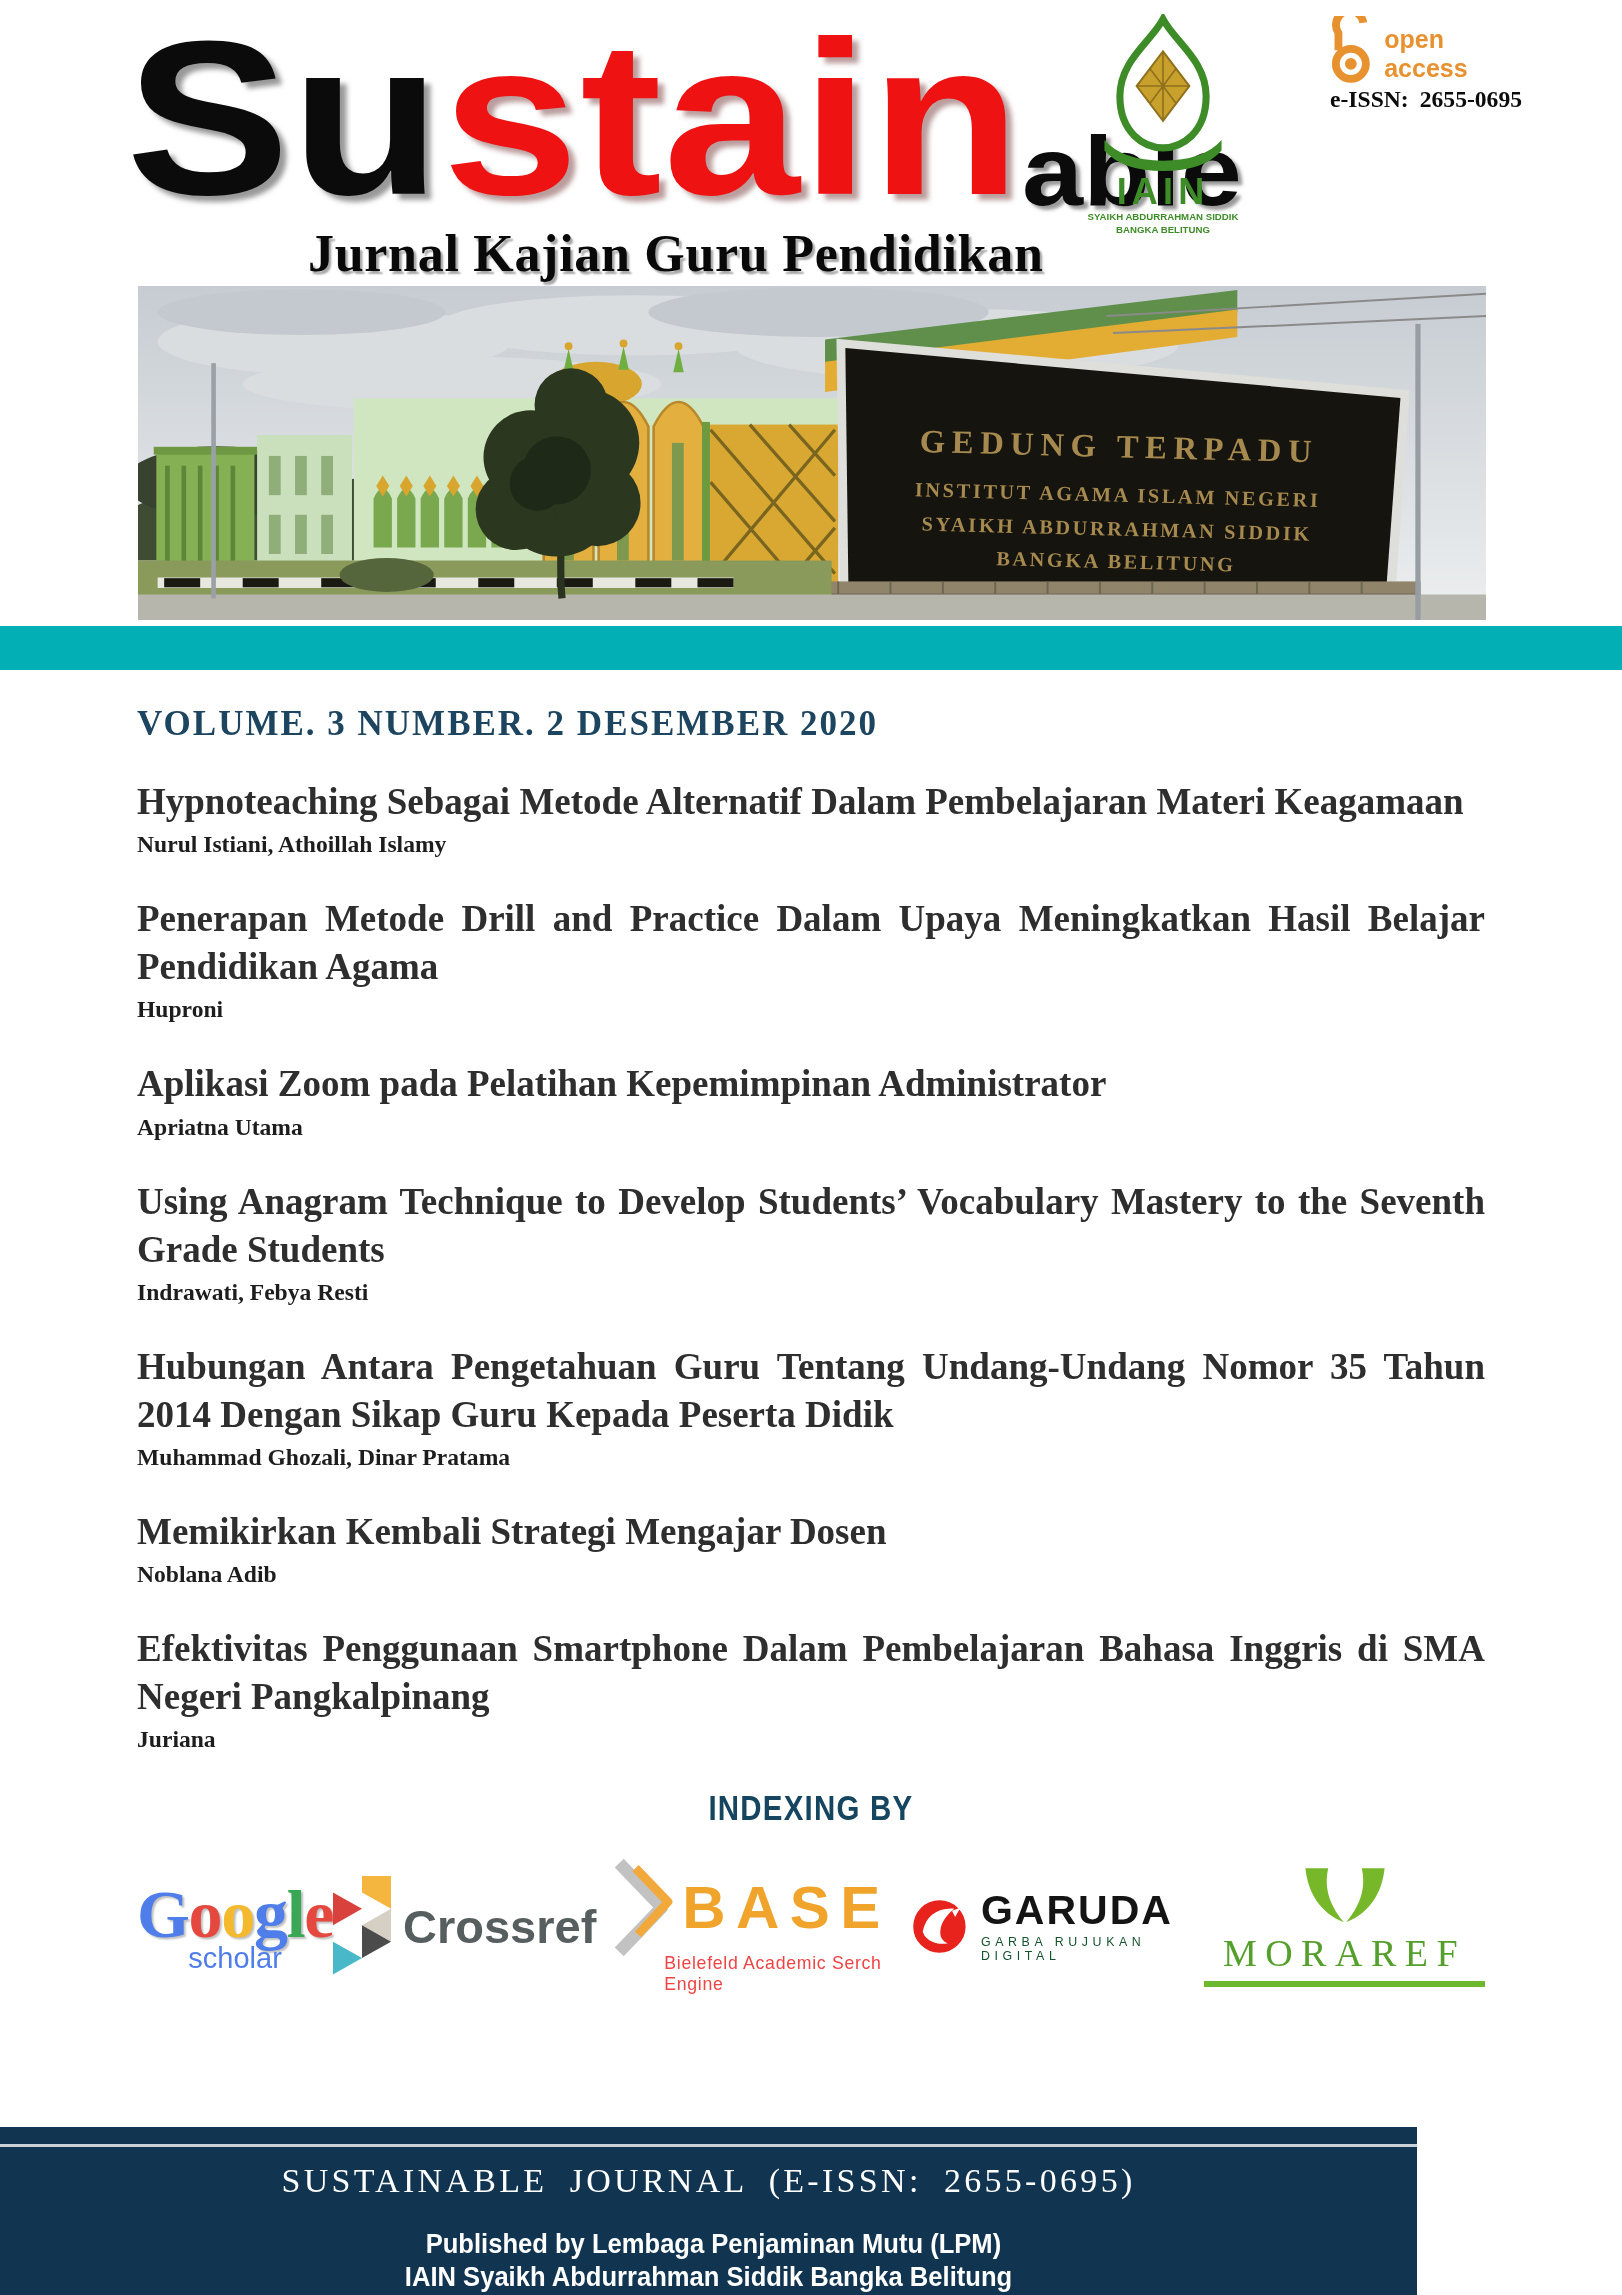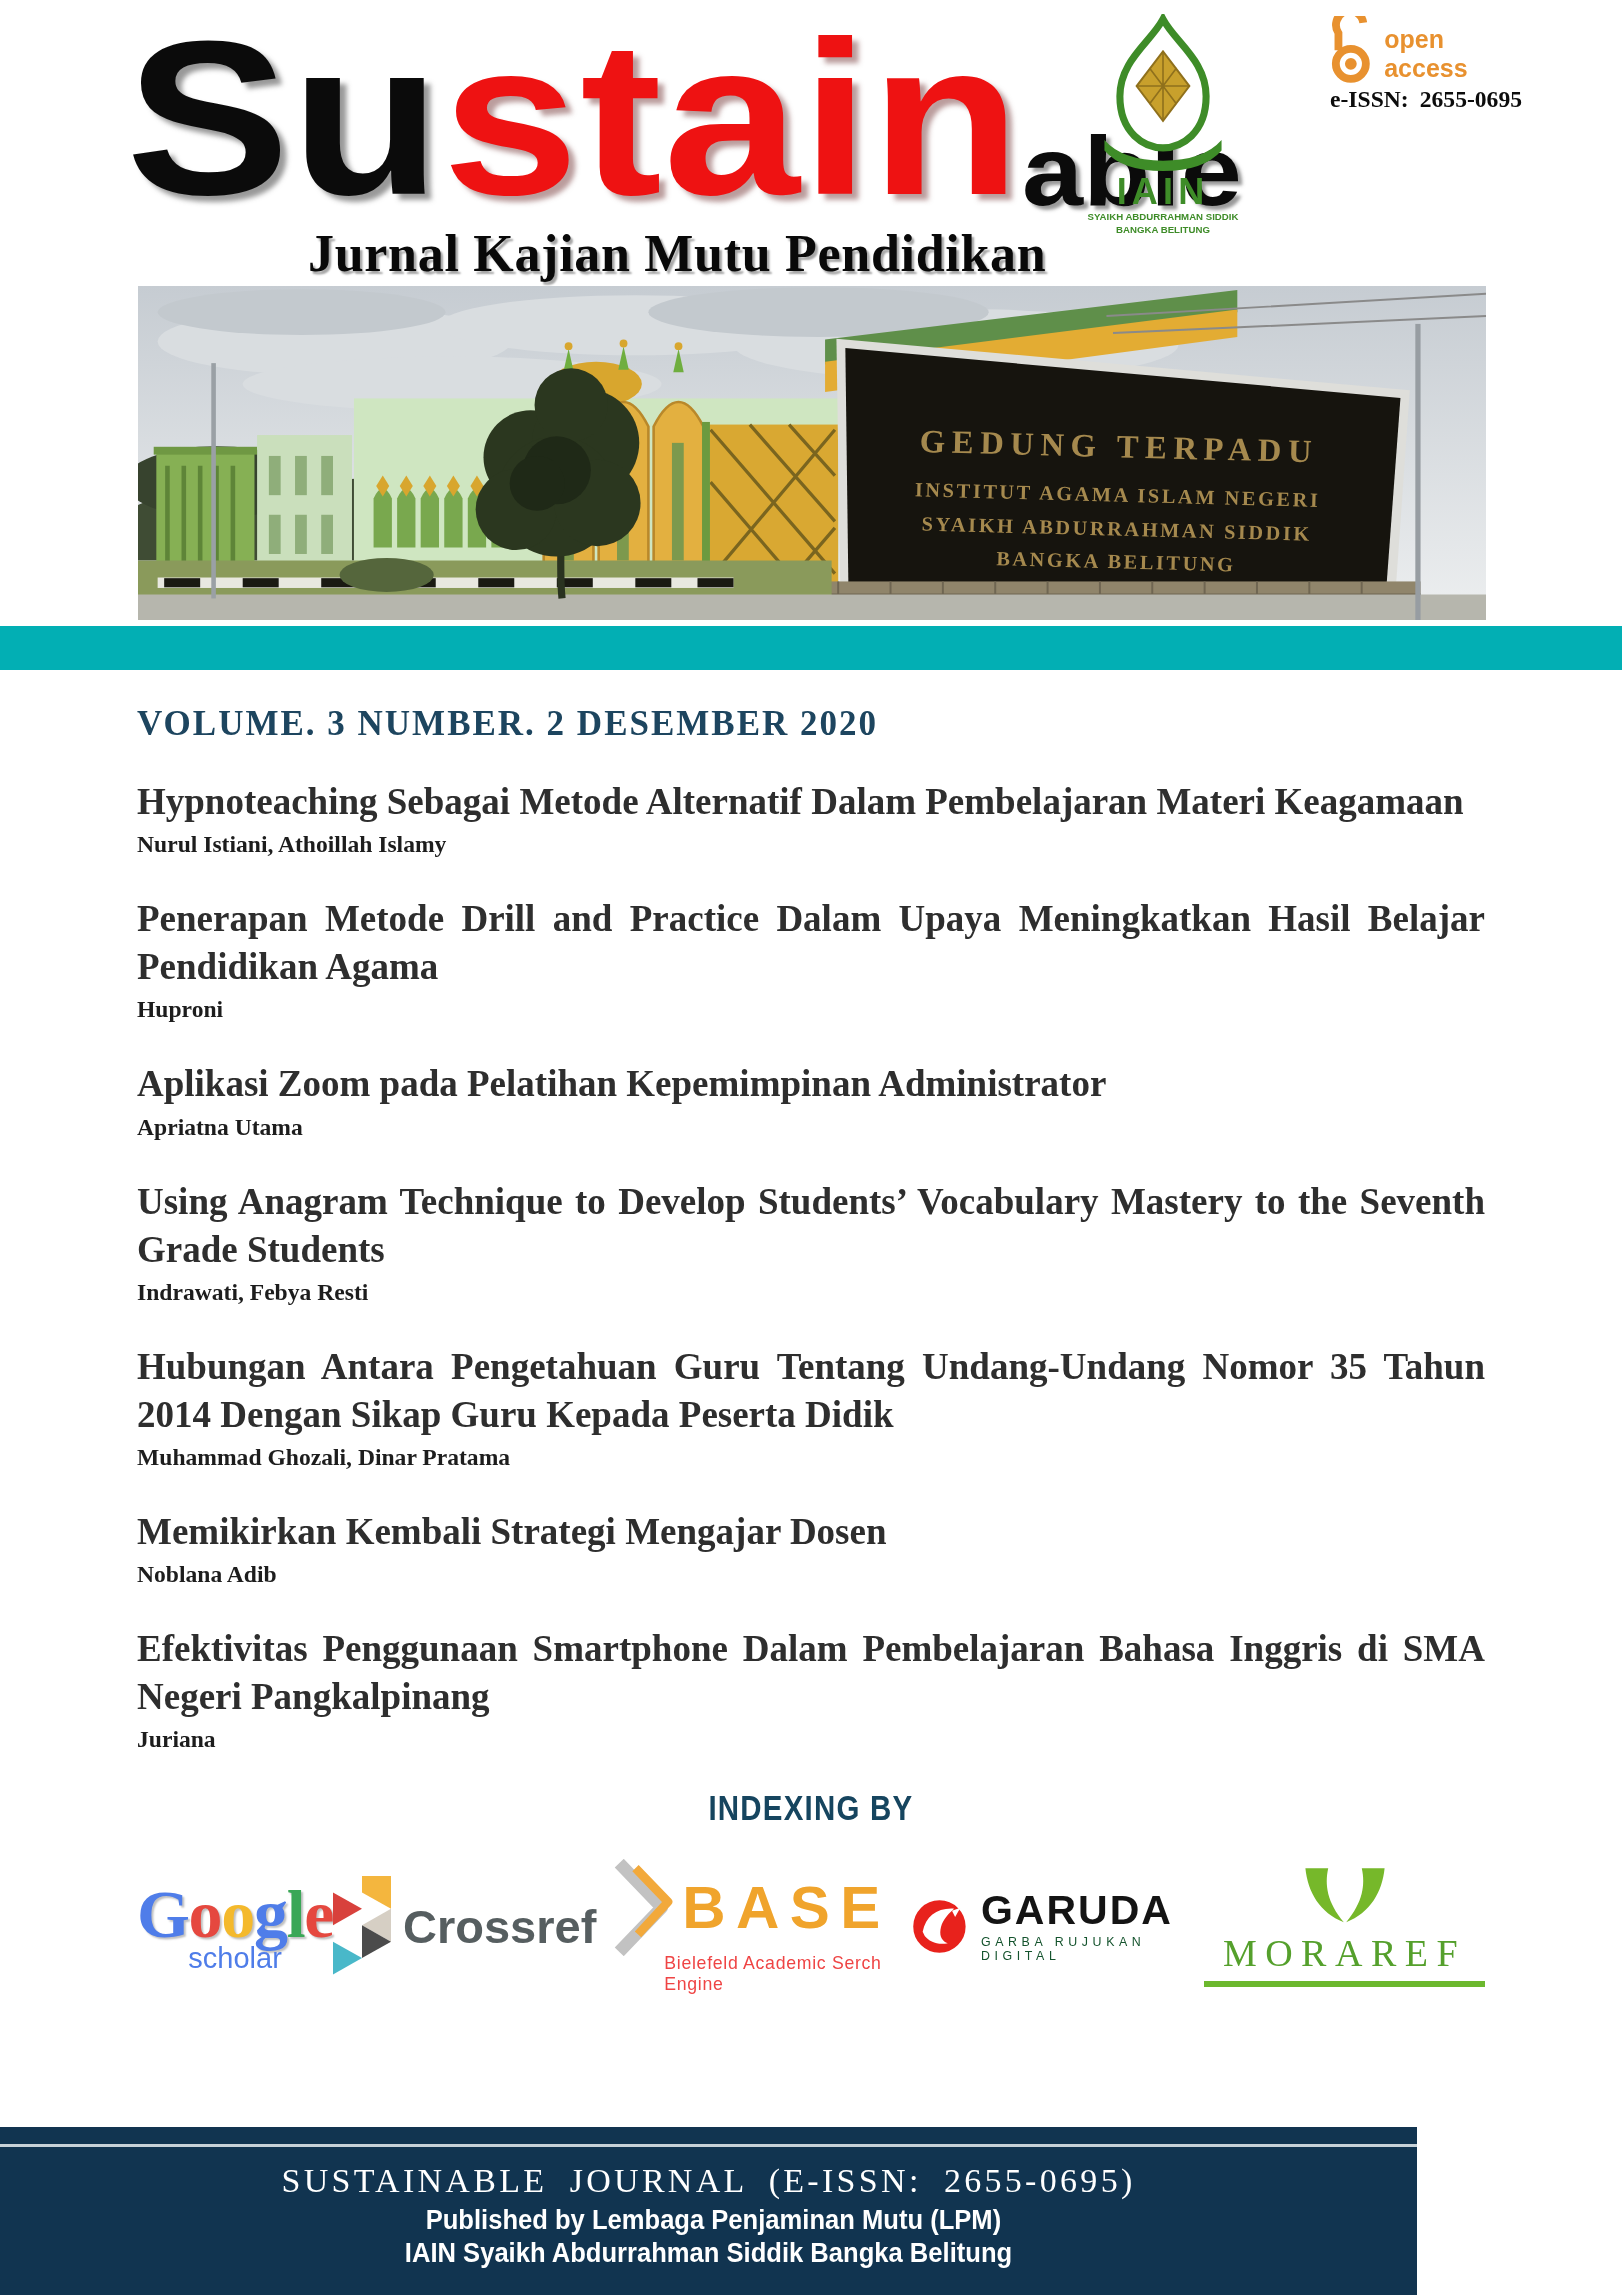--- a/index.html
+++ b/index.html
@@ -67,33 +67,33 @@
   .moraref-rule{width:281px;height:5.2px;background:#6cb82e;margin-top:6.5px;}
 
   
   .footer{position:absolute;left:0;top:2127px;width:1417px;height:169px;}
   .f-band{height:17px;background:#113450;}
   .f-line{height:2.6px;background:#c8d2d8;}
   .f-main{height:149px;background:#113450;text-align:center;color:#ffffff;padding-top:15.7px;
           box-sizing:border-box;}
   .f-title{font-family:"Liberation Serif",serif;font-size:34px;letter-spacing:3.3px;
            word-spacing:10.5px;}
-  .f-pub{margin-top:3px;padding-left:10px;}
+  .f-pub{margin-top:27px;padding-left:10px;}
   .f-pub span,.f-inst span{display:inline-block;font-weight:bold;font-size:27.5px;
            transform:scaleX(.93);line-height:33px;}
 </style>
 </head>
 <body>
 
 <div class="page">
 
   <div class="logo-lockup">
     <span class="logo-su">Su</span><span class="logo-stain">stain</span><span class="logo-able">able</span>
   </div>
-  <div class="subtitle">Jurnal Kajian Mutu Pendidikan</div>
+  <div class="subtitle">Jurnal Kajian Guru Pendidikan</div>
 
   <svg class="iain-lockup" viewBox="0 0 250 345">
     <path d="M125,8 C106,44 58,72 58,128 C58,185 96,208 125,208 C154,208 192,185 192,128 C192,72 144,44 125,8 Z" fill="#ffffff" stroke="#3e8c28" stroke-width="11"></path>
     <polygon points="125,58 166,112 125,166 84,112" fill="#c8a02c" stroke="#8f701c" stroke-width="3"></polygon>
     <path d="M125,58 L125,166 M84,112 L166,112 M104,84 L146,140 M146,84 L104,140" stroke="#8f701c" stroke-width="2.5" fill="none"></path>
     <path d="M34,196 Q62,228 125,228 Q188,228 216,196 L216,212 Q188,244 125,244 Q62,244 34,212 Z" fill="#3e8c28"></path>
     <text x="125" y="296" text-anchor="middle" font-family="Liberation Sans, sans-serif" font-weight="bold" font-size="56" letter-spacing="8" fill="#3e8c28">IAIN</text>
     <text x="125" y="320" text-anchor="middle" font-family="Liberation Sans, sans-serif" font-weight="bold" font-size="15" fill="#3e8c28">SYAIKH ABDURRAHMAN SIDDIK</text>
     <text x="125" y="340" text-anchor="middle" font-family="Liberation Sans, sans-serif" font-weight="bold" font-size="15" fill="#3e8c28">BANGKA BELITUNG</text>
   </svg>

